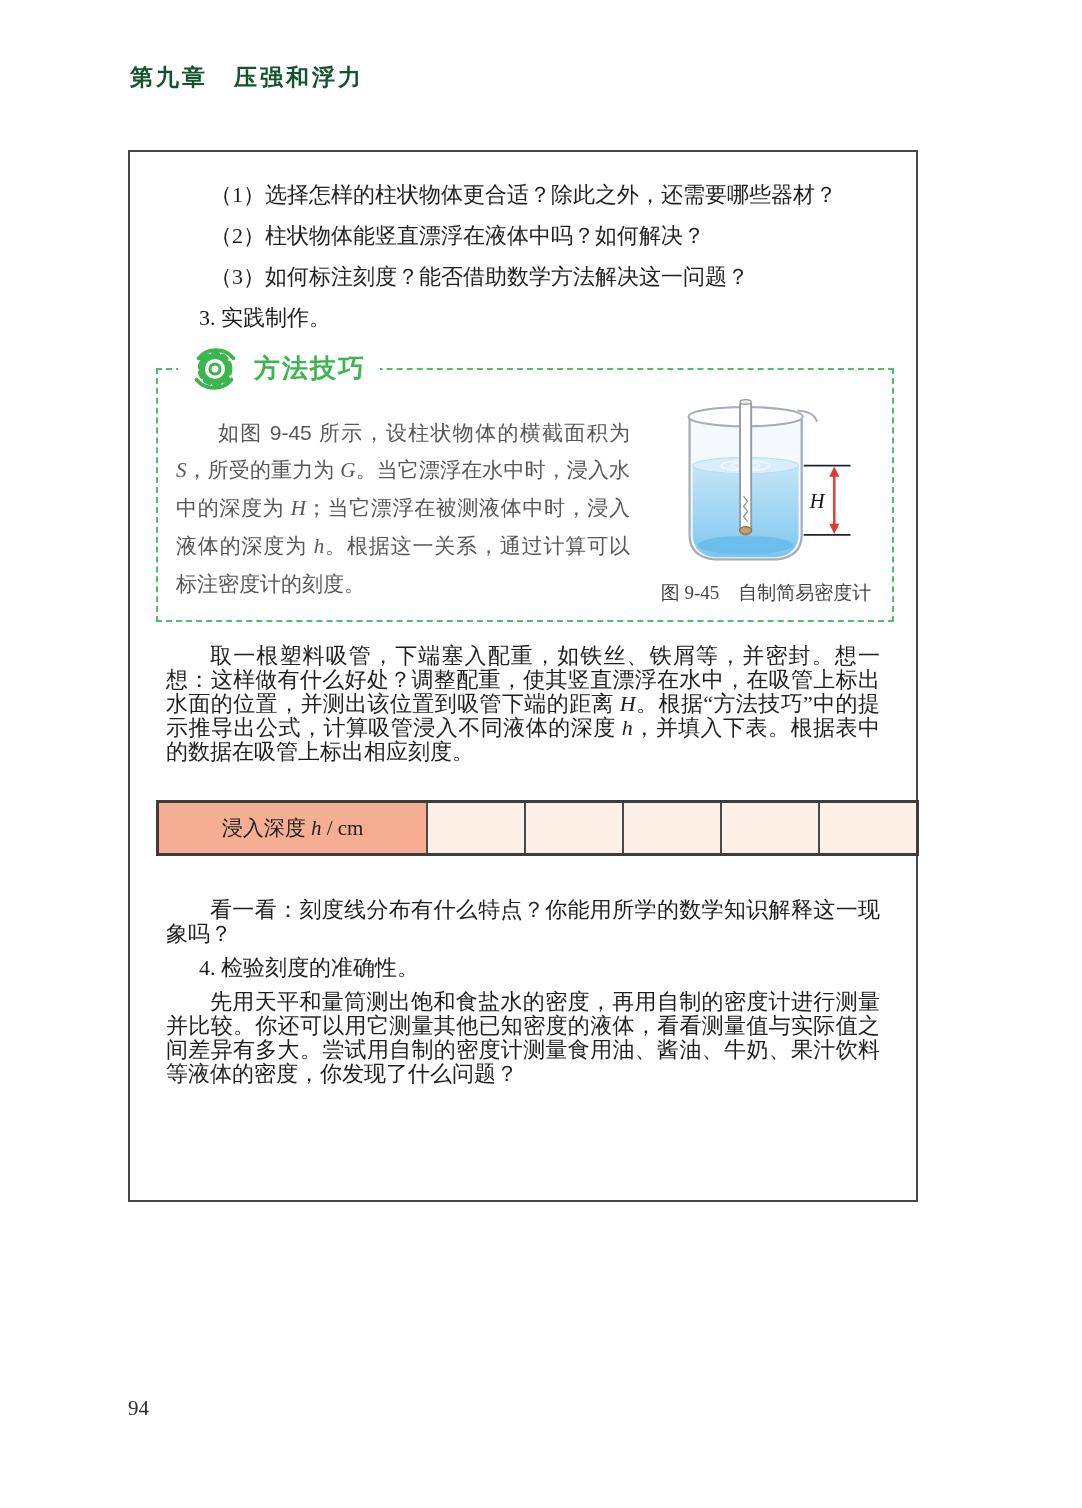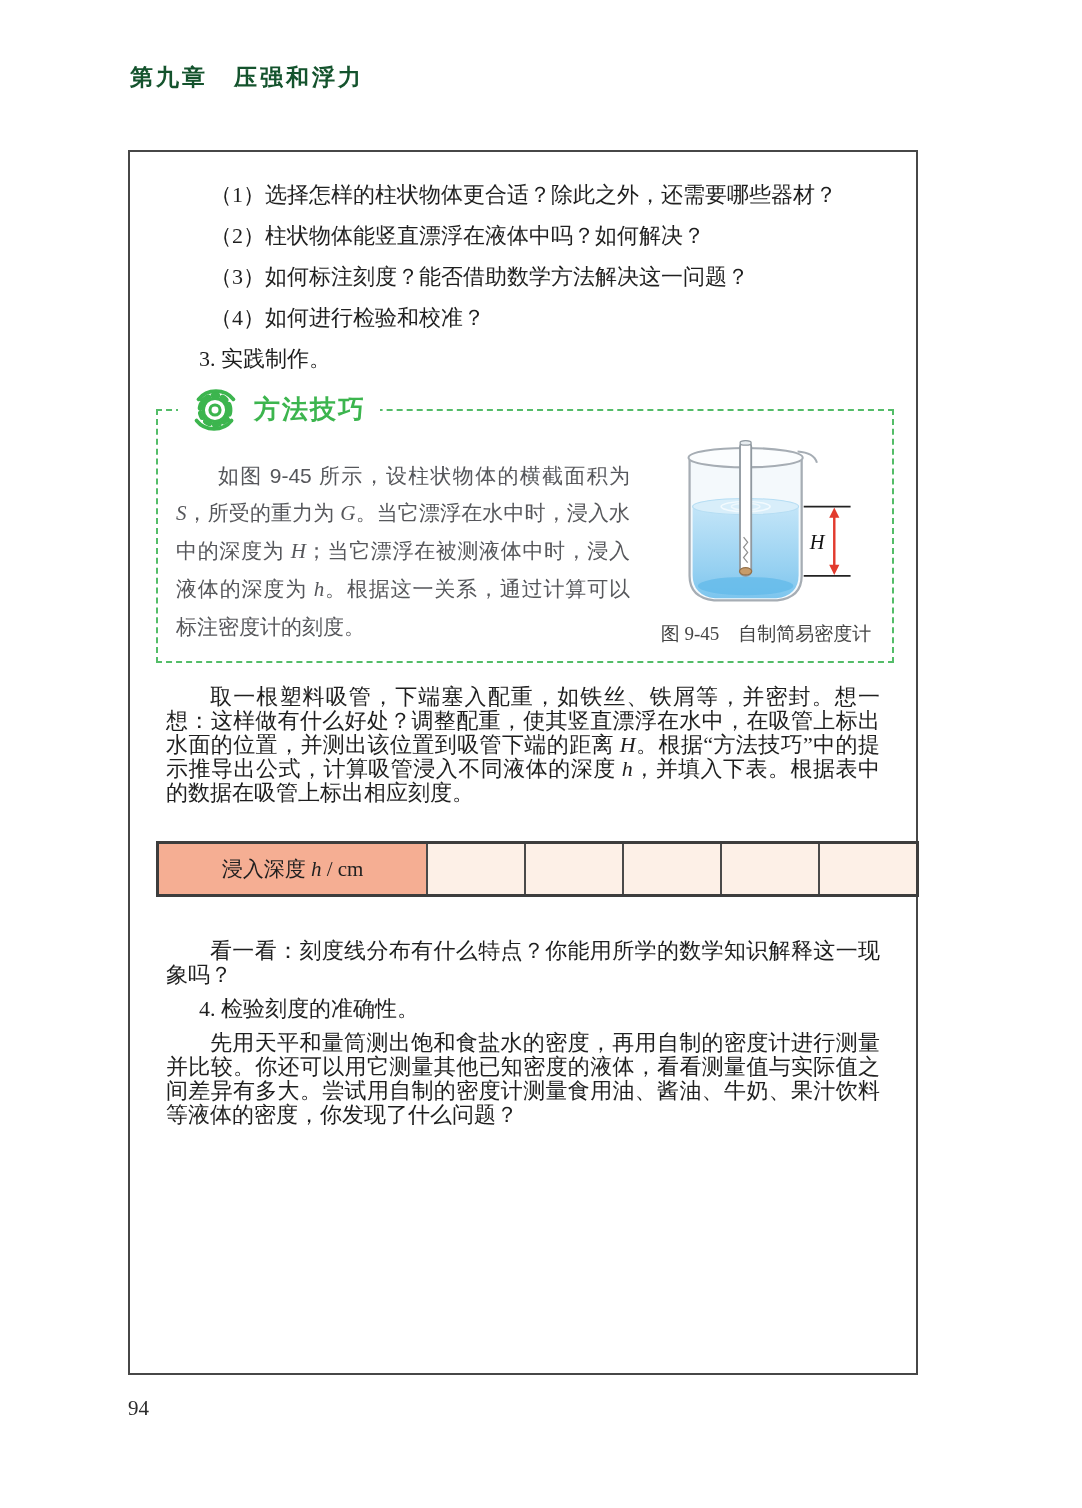--- a/index.html
+++ b/index.html
@@ -6,32 +6,32 @@
   body{
     width:1082px;height:1508px;background:#ffffff;position:relative;
     font-family:"Liberation Serif",serif;color:#1f1f1f;overflow:hidden;
   }
   .chapter-header{
     position:absolute;left:130px;top:62px;
     font-family:"Liberation Sans",sans-serif;
     font-size:23px;font-weight:bold;color:#14532d;letter-spacing:3px;
   }
   .main-box{
-    position:absolute;left:128px;top:150px;width:790px;height:1225px;
+    position:absolute;left:128px;top:150px;width:790px;height:1052px;
     border:2px solid #474747;box-sizing:border-box;
     padding:22px 36px 0 36px;
   }
   .q-line{font-size:22px;line-height:41px;text-indent:2em;}
   .step-line{font-size:22px;line-height:41px;text-indent:1.5em;}
 
   .method-box{
     position:relative;border:2px dashed #53bd68;
     margin:30px -14px 0 -10px;
     padding:38px 6px 14px 18px;
-    display:flex;box-sizing:border-box;align-items:center;
+    display:flex;box-sizing:border-box;
   }
   .method-title{
     position:absolute;top:-33px;left:20px;background:#ffffff;
     display:flex;align-items:center;padding:0 14px 0 6px;
   }
   .method-title-text{
     font-family:"Liberation Sans",sans-serif;
     font-size:26px;font-weight:bold;color:#3cb54e;margin-left:8px;letter-spacing:2px;
   }
   .method-text{
@@ -67,21 +67,20 @@
 </head>
 <body>
 
 <div class="chapter-header">第九章　压强和浮力</div>
 
 <div class="main-box">
 
   <div class="q-line">（1）选择怎样的柱状物体更合适？除此之外，还需要哪些器材？</div>
   <div class="q-line">（2）柱状物体能竖直漂浮在液体中吗？如何解决？</div>
   <div class="q-line">（3）如何标注刻度？能否借助数学方法解决这一问题？</div>
-  <div class="q-line">（4）如何进行检验和校准？</div>
   <div class="step-line">3. 实践制作。</div>
 
   <div class="method-box">
     <div class="method-title">
       <span style="display:inline-block;line-height:0;">
         <svg width="62" height="62" viewBox="0 0 64 64">
           <g fill="none" stroke="#3cb54e" stroke-linecap="round" stroke-linejoin="round">
 
             <path d="M51 22 A 22 20 0 0 0 15 22" stroke-width="4"></path>
             <polygon points="15,22 26,18 22,30" fill="#3cb54e" stroke="none"></polygon>

